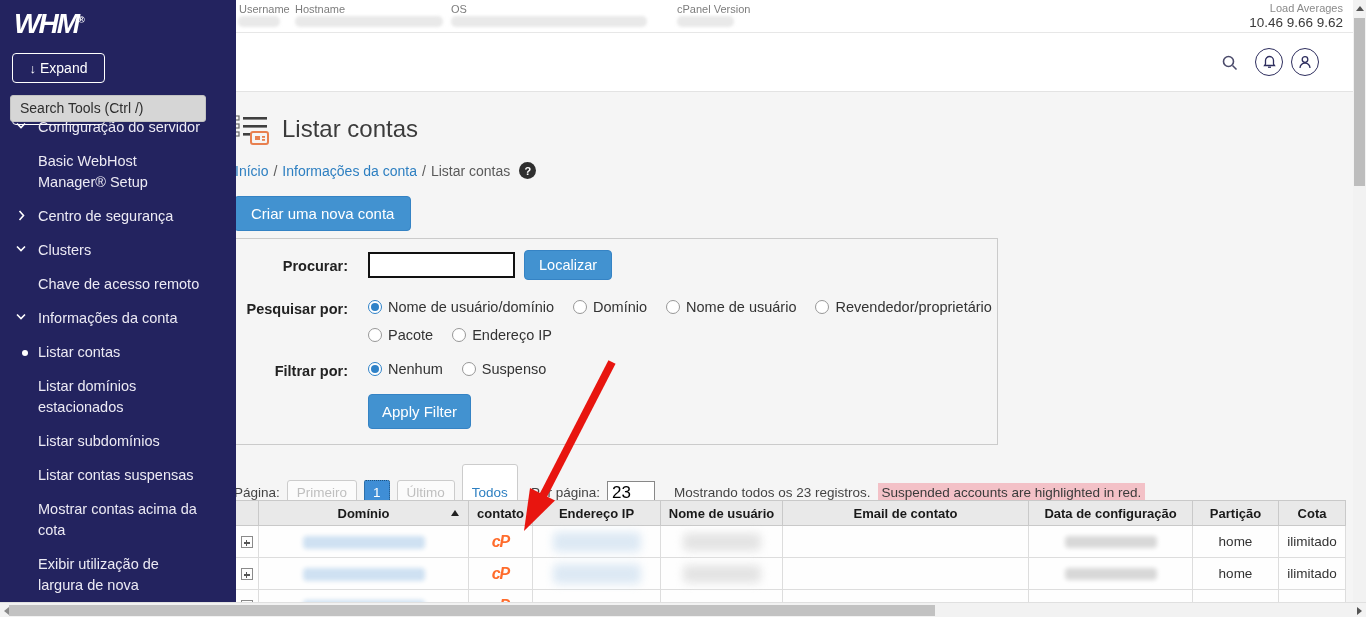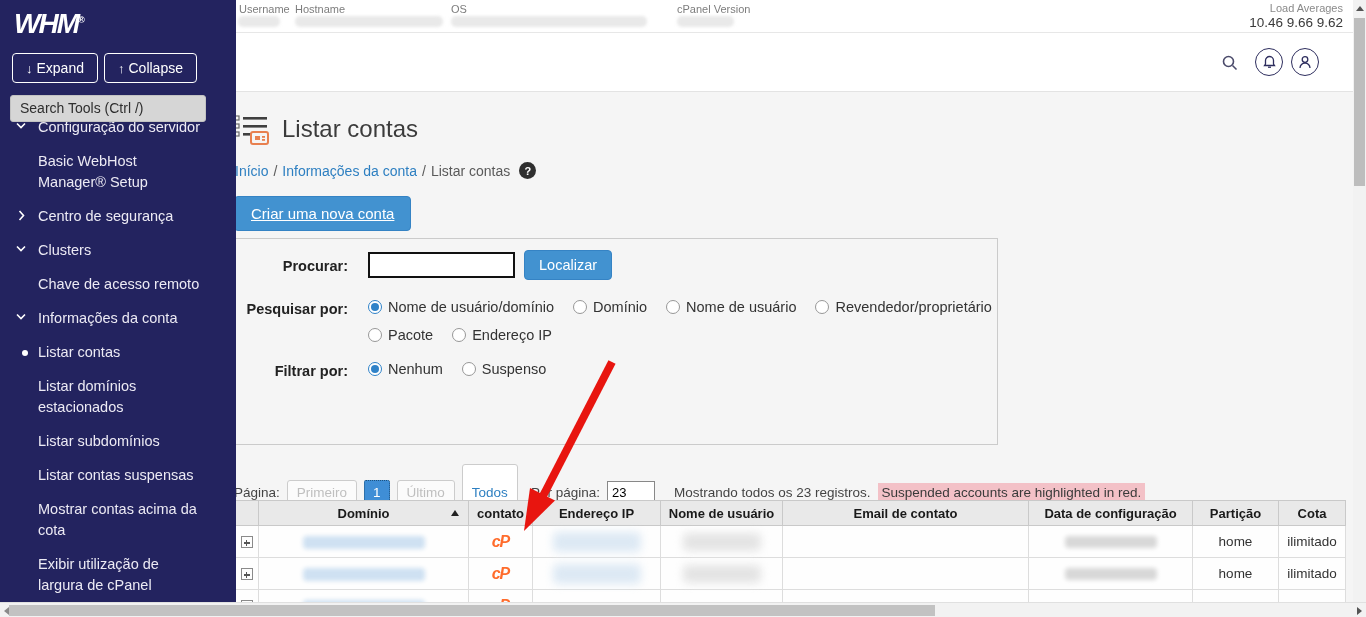--- a/index.html
+++ b/index.html
@@ -3,21 +3,21 @@
 <meta charset="utf-8">
 <style>
   * { margin:0; padding:0; box-sizing:border-box; }
   html,body { width:1366px; height:617px; overflow:hidden; }
   body { font-family:"Liberation Sans", sans-serif; background:#ffffff; position:relative; }
 
   
   .sidebar { position:absolute; left:0; top:0; width:236px; height:602px; background:#23235f; color:#eef; overflow:hidden; z-index:5; }
   .logo { position:absolute; left:14px; top:8px; font-size:28px; font-weight:bold; font-style:italic; letter-spacing:-2px; color:#fff; }
   .logo sup { font-size:9px; letter-spacing:0; }
-  .side-btns { position:absolute; left:12px; top:53px; display:flex; gap:6px; }
+  .side-btns { position:absolute; left:12px; top:53px; display:flex; gap:12px;flex-direction:column; }
   .side-btn { border:1px solid #ffffff; border-radius:4px; background:transparent; color:#fff; font-size:14px; padding:6px 13px; font-family:inherit; cursor:pointer; white-space:nowrap; }
   .side-btn .arr { font-size:13px; margin-right:4px; }
   .side-search { position:absolute; left:10px; top:95px; width:196px; height:27px; background:#d6d6d6; border:1px solid #c2c2c2; border-radius:3px; color:#2e2e2e; font-size:14px; line-height:25px; padding-left:9px; z-index:3; }
   .nav { position:absolute; left:0; top:117px; width:216px; list-style:none; font-size:14.5px; line-height:21px; z-index:1; }
   .nav li { position:relative; padding:0 16px 0 38px; margin-bottom:13px; cursor:pointer; color:#eceaf4; }
   .nav li .chev { position:absolute; left:16px; top:5px; }
   .nav li.active::before { content:""; position:absolute; left:22px; top:8px; width:6px; height:6px; border-radius:50%; background:#ffffff; }
 
   
   .topstrip { position:absolute; left:216px; top:0; width:1137px; height:33px; background:#fff; border-bottom:1px solid #e7e7e7; z-index:4; }
@@ -36,38 +36,38 @@
   .circ-btn { position:absolute; top:15px; width:28px; height:28px; border:1.6px solid #2e2e5e; border-radius:50%; background:#fff; display:flex; align-items:center; justify-content:center; cursor:pointer; }
 
   
   .main { position:absolute; left:216px; top:92px; width:1137px; height:510px; background:#f5f5f5; overflow:hidden; z-index:2; }
   .page-head { position:absolute; left:18px; top:20px; display:flex; align-items:center; gap:12px; }
   .page-title { font-size:24px; font-weight:400; color:#3b3b3b; }
   .crumbs { position:absolute; left:19px; top:70px; font-size:14px; color:#5a5a5a; display:flex; align-items:center; gap:5px; }
   .crumbs a { color:#2d7fc1; text-decoration:none; cursor:pointer; }
   .help-circ { display:inline-flex; width:17px; height:17px; border-radius:50%; background:#2f2f2f; color:#fff; font-size:11px; font-weight:bold; align-items:center; justify-content:center; margin-left:4px; cursor:pointer; }
   .btn-blue { background:#4292d0; border:1px solid #3583c4; border-radius:4px; color:#fff; font-size:15px; font-family:inherit; cursor:pointer; }
-  .create-btn { position:absolute; left:18px; top:104px; padding:8px 16px;text-decoration:underline; }
+  .create-btn { position:absolute; left:18px; top:104px; padding:8px 16px; }
 
   .panel { position:absolute; left:18px; top:146px; width:764px; height:207px; border:1px solid #cbcbcb; background:#f5f5f5; }
   .frm-label { position:absolute; left:0; width:113px; text-align:right; font-weight:bold; font-size:14.5px; color:#222; }
   .proc-input { position:absolute; left:133px; top:13px; width:147px; height:26px; border:2px solid #111; background:#fff; font-size:14px; font-family:inherit; padding:0 5px; }
   .loc-btn { position:absolute; left:289px; top:11px; padding:6px 14px; font-size:14.5px; }
   .radio-row { position:absolute; display:flex; align-items:center; font-size:14.5px; color:#333; }
   .radio { display:inline-flex; align-items:center; margin-right:19px; gap:6px; cursor:pointer; white-space:nowrap; }
   .rb { width:14px; height:14px; border:1px solid #979797; border-radius:50%; background:#fff; display:inline-block; position:relative; flex:none; }
   .radio.sel .rb { border-color:#2f82c8; }
   .radio.sel .rb::after { content:""; position:absolute; left:2px; top:2px; width:8px; height:8px; border-radius:50%; background:#2f82c8; }
   .apply-btn { position:absolute; left:133px; top:155px; padding:8px 13px; }
 
   .pagebar { position:absolute; left:18px; top:372px; display:flex; align-items:center; gap:7px; font-size:13.5px; color:#444; }
   .pg-dis { padding:4px 9px; border:1px solid #ccc; border-radius:3px; background:#fbfbfb; color:#bfbfbf; }
   .pg-cur { padding:4px 8px; background:#3f8ed6; color:#fff; border:1px dotted #1c527f; border-radius:2px; }
   .pg-link { padding:20px 9px; border:1px solid #ccc; border-radius:3px; background:#fff; color:#2d7fc1; cursor:pointer; }
-  .perpage-input { width:48px; height:23px; border:1px solid #888; font-size:13px; padding:0 4px; font-family:inherit; }
+  .perpage-input { width:48px; height:23px; border:1px solid #888; font-size:17px; padding:0 4px; font-family:inherit; }
   .pink-note { background:#f3c1c7; padding:2px 4px; color:#3a3a3a; }
 
   table.acct { position:absolute; left:18px; top:408px; border-collapse:collapse; table-layout:fixed; width:1111px; background:#fff; }
   table.acct th { background:#e9e9e9; border:1px solid #c9c9c9; height:25px; font-size:13px; color:#1a1a1a; font-weight:bold; text-align:center; position:relative; }
   table.acct td { background:#fefefe; border:1px solid #ddd; height:32px; text-align:center; font-size:13.5px; color:#333; }
   .sort-up { position:absolute; right:9px; top:9px; width:0; height:0; border-left:4px solid transparent; border-right:4px solid transparent; border-bottom:6px solid #222; }
   .expand-box { display:inline-block; width:12px; height:12px; border:1px solid #8a8a8a; background:#fdfdfd; position:relative; cursor:pointer; vertical-align:middle; }
   .expand-box::before { content:""; position:absolute; left:2px; top:5px; width:6px; height:1.6px; background:#555; }
   .expand-box::after { content:""; position:absolute; left:4.2px; top:2.8px; width:1.6px; height:6px; background:#555; }
   .cp-logo { font-size:16px; font-weight:bold; font-style:italic; color:#ff6c2c; letter-spacing:-1px; cursor:pointer; }
@@ -119,21 +119,21 @@
     <li>
       <svg class="chev" width="10" height="7">
           <path d="M1 1.5 L5 5.5 L9 1.5" stroke="#fff" stroke-width="1.6" fill="none"></path>
         </svg>
       <span>Informações da conta</span></li>
     <li class="active"><span>Listar contas</span></li>
     <li><span>Listar domínios estacionados</span></li>
     <li><span>Listar subdomínios</span></li>
     <li><span>Listar contas suspensas</span></li>
     <li><span>Mostrar contas acima da cota</span></li>
-    <li><span>Exibir utilização de largura de cPanel</span></li>
+    <li><span>Exibir utilização de largura de nova</span></li>
   </ul>
 </div>
 
 <div class="topstrip">
   <span class="info-label" style="left:23px;">Username</span>
   <span class="info-label" style="left:79px;">Hostname</span>
   <span class="info-label" style="left:235px;">OS</span>
   <span class="info-label" style="left:461px;">cPanel Version</span>
   <span class="blob info-blob" style="left:22px;width:42px;"></span>
   <span class="blob info-blob" style="left:79px;width:148px;"></span>
@@ -233,20 +233,21 @@
       <span class="radio sel">
           <span class="rb"></span>
           <span>Nenhum</span>
         </span>
       <span class="radio">
           <span class="rb"></span>
           <span>Suspenso</span>
         </span>
     </div>
 
+    <button class="btn-blue apply-btn">Apply Filter</button>
   </div>
 
   <div class="pagebar">
     <span>Página:</span>
     <span class="pg-dis">Primeiro</span>
     <span class="pg-cur">1</span>
     <span class="pg-dis">Último</span>
     <span class="pg-link">Todos</span>
     <span style="margin-left:6px;">Por página:</span>
     <input class="perpage-input" type="text" value="23" style="">

